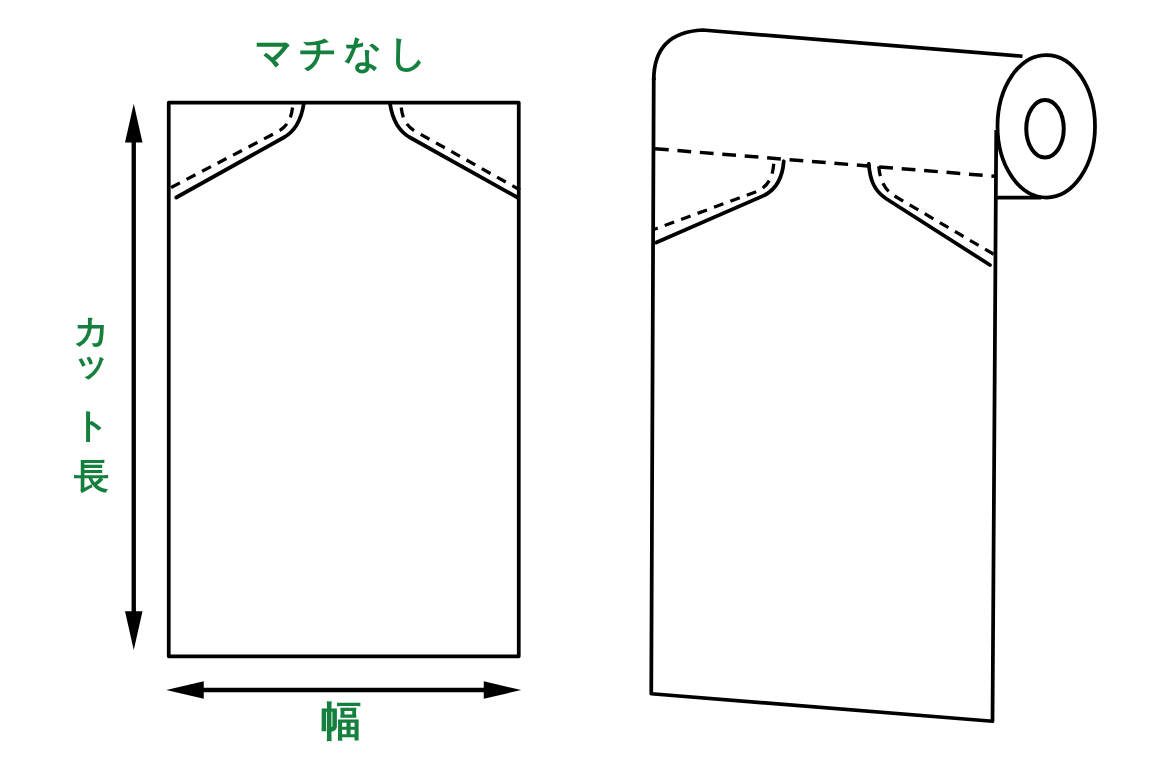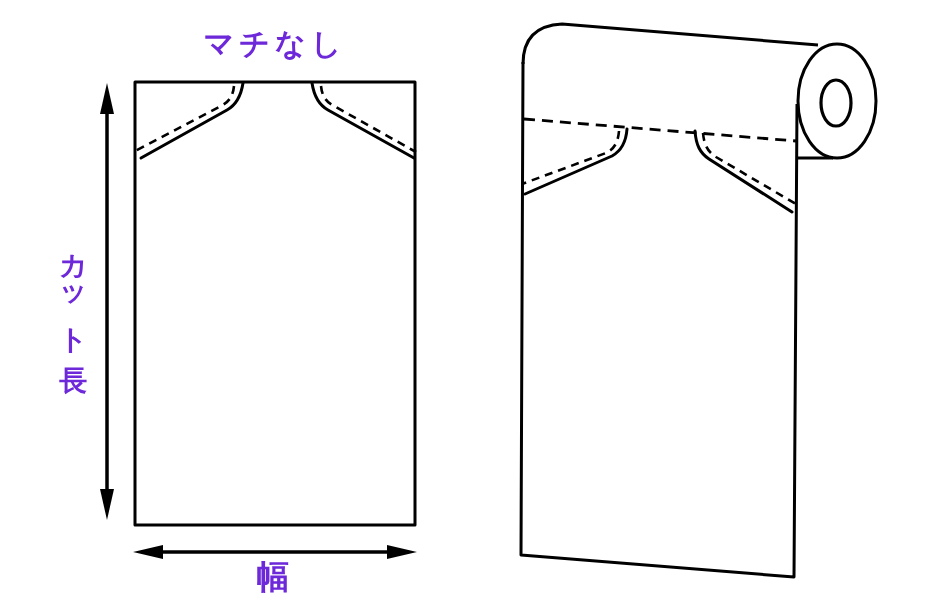--- a/index.html
+++ b/index.html
@@ -17,21 +17,21 @@
     overflow: hidden;
   }
   .canvas svg {
     position: absolute;
     left: 0;
     top: 0;
   }
   .label {
     position: absolute;
     font-weight: 700;
-    color: #6d28d9;
+    color: #15803d;
     line-height: 1.1;
     white-space: nowrap;
   }
   .label-gusset {
     left: 175px;
     top: 27px;
     width: 200px;
     text-align: center;
     font-size: 30px;
     letter-spacing: 5px;

